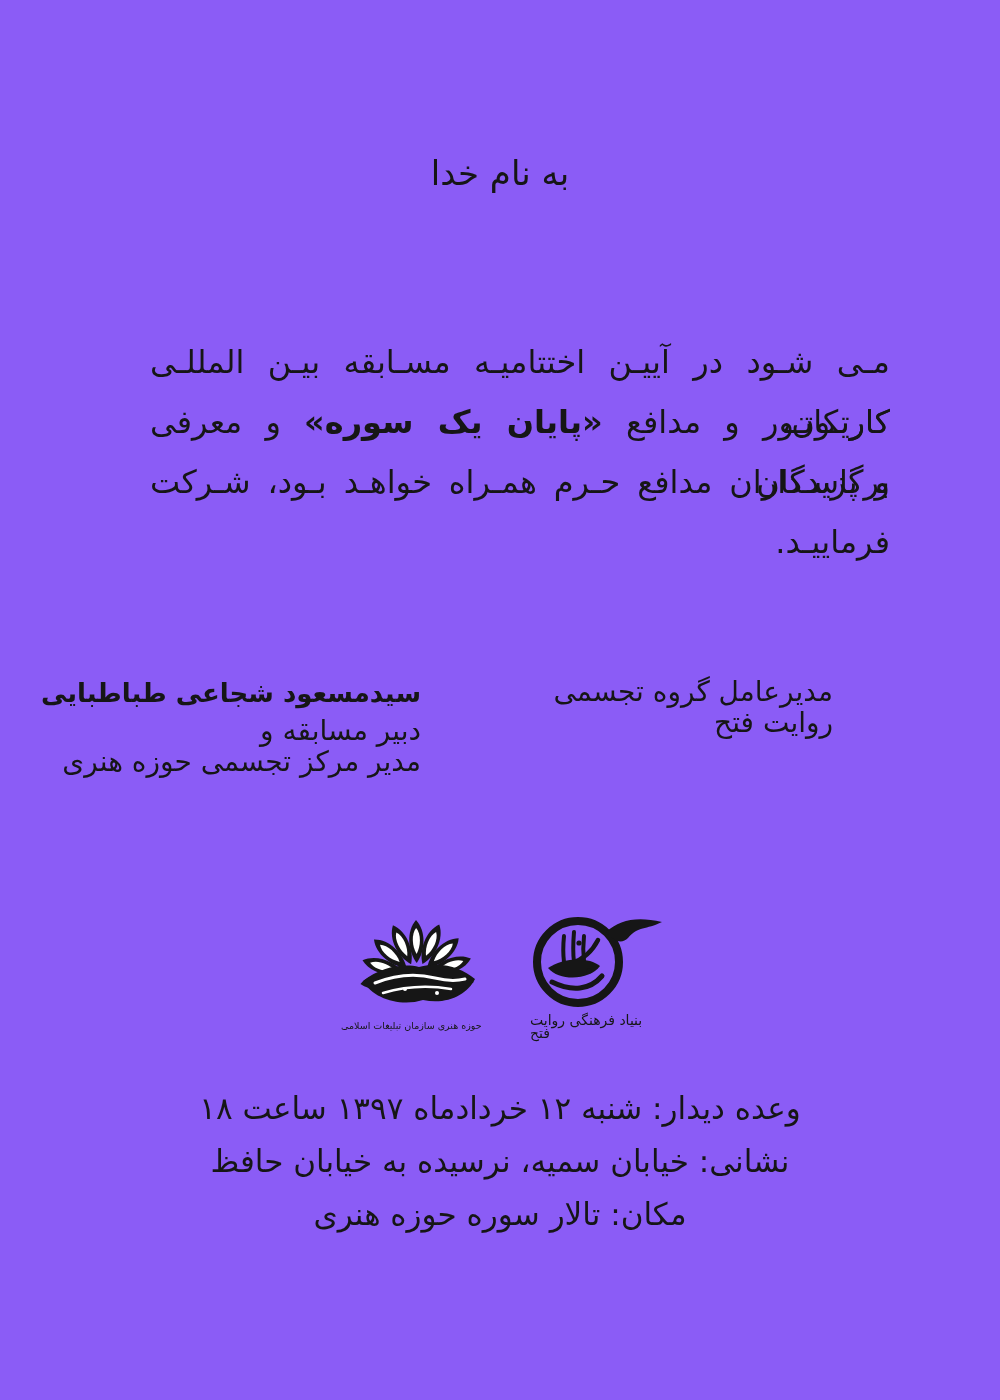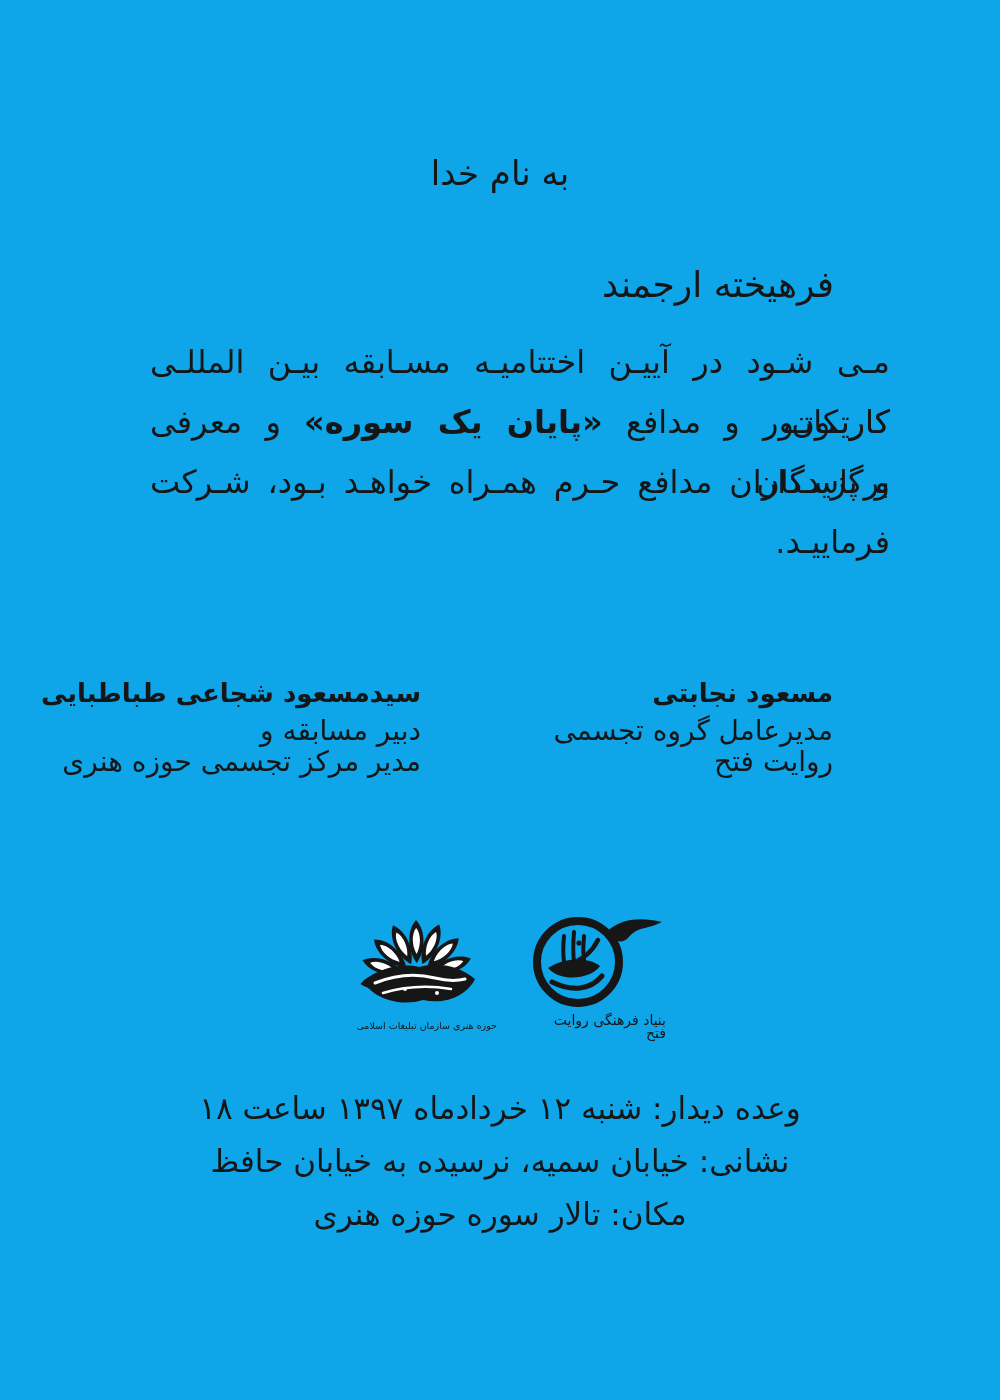--- a/index.html
+++ b/index.html
@@ -1,19 +1,19 @@
 <!DOCTYPE html>
 <html lang="fa"><head>
 <meta charset="utf-8">
 <style>
   html,body{margin:0;padding:0;background:#ffffff;}
   .page{
     position:relative;
     width:1000px;height:1400px;
-    background:#0ea5e9;
+    background:#8b5cf6;
     color:#161616;
     font-family:"DejaVu Sans", sans-serif;
     direction:rtl;
     overflow:hidden;
   }
   .bismillah{
     position:absolute;top:150px;left:0;right:0;
     text-align:center;font-size:34px;line-height:46px;
   }
   .greeting{
@@ -27,48 +27,46 @@
     font-size:32px;line-height:60px;height:60px;
     text-align:justify;text-align-last:justify;
     text-justify:inter-word;
   }
   .bold{font-weight:bold;}
   .sig{position:absolute;text-align:right;}
   .sig-right{top:676px;right:167px;}
   .sig-left{top:676px;right:579px;}
   .sig-name{font-size:26px;font-weight:bold;line-height:34px;margin-bottom:5px;}
   .sig-title{font-size:28px;line-height:31px;}
-  .logo{position:absolute;text-align:right;}
+  .logo{position:absolute;text-align:left;}
   .logo-hozeh{top:903px;left:341px;width:156px;}
   .logo-revayat{top:912px;left:530px;width:136px;}
   .logo-caption{font-size:14px;line-height:13px;margin-top:4px;color:#161616;}
   .logo-hozeh .logo-caption{font-size:9.5px;}
   .footer{
     position:absolute;top:1082px;left:0;right:0;text-align:center;
   }
   .f-line{font-size:31px;line-height:53px;}
   svg{display:block;margin:0 auto;}
 </style>
 </head>
 <body>
 
 <div class="page">
 
   <div class="bismillah">به نام خدا</div>
 
-  <div class="greeting">فرهیخته ارجمند</div>
 
   <div class="body-text">
     <div class="pline">مـی شـود در آییـن اختتامیـه مسـابقه بیـن المللـی کارتـون،</div>
     <div class="pline"><span>کاریکاتـور و مدافع</span> <span class="bold">«پایان یک سوره»</span> <span>و معرفی برگزیدگان</span></div>
     <div class="pline">و پاسـداران مدافع حـرم همـراه خواهـد بـود، شـرکت فرماییـد.</div>
   </div>
 
   <div class="sig sig-right">
-    <div class="sig-name">مسعود نجابتی</div>
     <div class="sig-title">مدیرعامل گروه تجسمی</div>
     <div class="sig-title">روایت فتح</div>
   </div>
 
   <div class="sig sig-left">
     <div class="sig-name">سیدمسعود شجاعی طباطبایی</div>
     <div class="sig-title">دبیر مسابقه و</div>
     <div class="sig-title">مدیر مرکز تجسمی حوزه هنری</div>
   </div>
 

